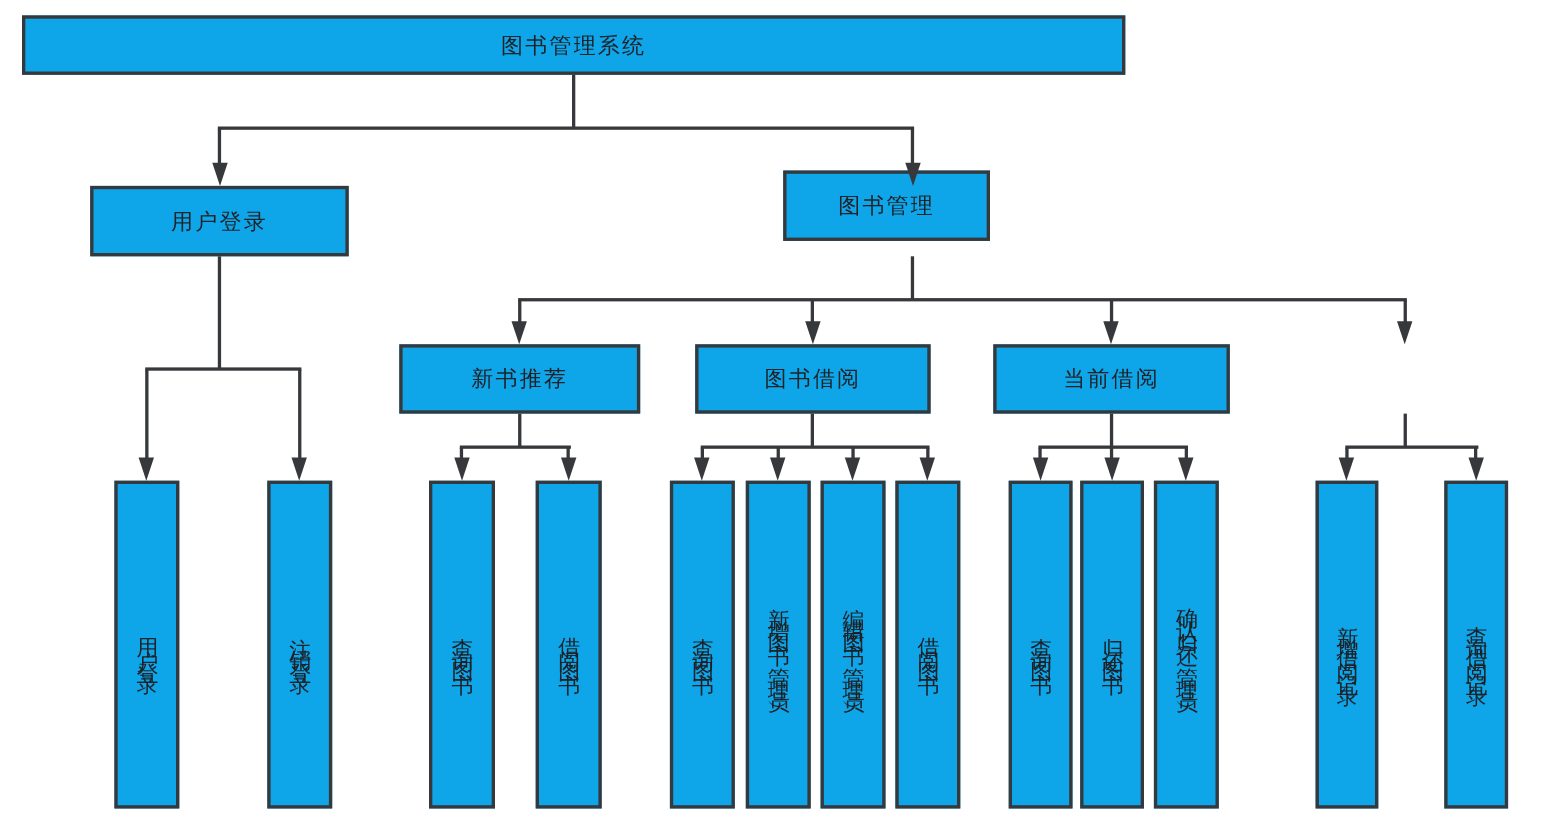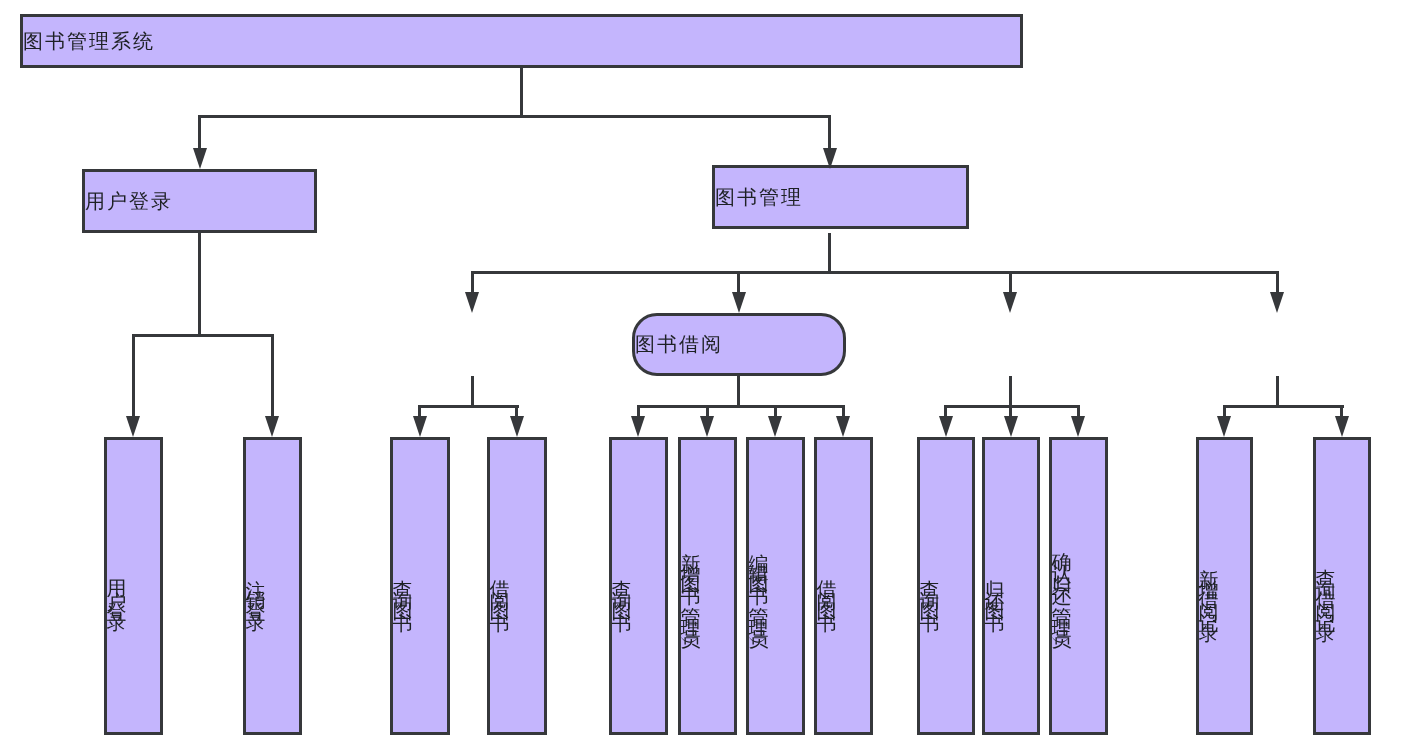--- a/index.html
+++ b/index.html
@@ -7,24 +7,24 @@
     --box-border:#36383b;
     --text:#1e2125;
     --background:#ffffff;
     --watermark-color:#c08f97;
   }
   html,body{margin:0;padding:0;background:var(--background);}
   body{font-family:"Liberation Sans","DejaVu Sans",sans-serif;color:var(--text);}
   .canvas{position:relative;width:1405px;height:747px;background:var(--background);overflow:hidden;}
   .box{
     position:absolute;
-    background:#c4b5fd;
+    background:#0ea5e9;
     border:3px solid var(--box-border);
     box-sizing:border-box;
-    display:flex;align-items:center;justify-content:flex-start;
+    display:flex;align-items:center;justify-content:center;
   }
   .box.h span{
     font-size:20px;letter-spacing:2px;white-space:nowrap;
   }
   .box.leaf span{
     writing-mode:vertical-rl;
     text-orientation:mixed;
     font-size:20px;
     letter-spacing:11px;
     line-height:1;
@@ -49,29 +49,35 @@
 <div class="canvas">
 
   <div class="box h" style="left:20px;top:14px;width:1003px;height:54px;">
     <span>图书管理系统</span>
   </div>
 
   <div class="box h" style="left:82px;top:169px;width:235px;height:64px;">
     <span>用户登录</span>
   </div>
 
-  <div class="box h" style="left:712px;top:165px;width:257px;height:64px;font-family:Liberation Mono, monospace;">
+  <div class="box h" style="left:712px;top:155px;width:188px;height:64px;font-family:Liberation Mono, monospace;">
     <span>图书管理</span>
   </div>
 
+  <div class="box h" style="left:363px;top:313px;width:219px;height:63px;">
+    <span>新书推荐</span>
+  </div>
 
-  <div class="box h" style="left:632px;top:313px;width:214px;height:63px;border-radius:25px;">
+  <div class="box h" style="left:632px;top:313px;width:214px;height:63px;">
     <span>图书借阅</span>
   </div>
 
+  <div class="box h" style="left:903px;top:313px;width:215px;height:63px;">
+    <span>当前借阅</span>
+  </div>
 
 
   <div class="box leaf" style="left:104px;top:437px;width:59px;height:298px;">
     <span>用户登录</span>
   </div>
   <div class="box leaf" style="left:243px;top:437px;width:59px;height:298px;">
     <span>注销登录</span>
   </div>
 
   <div class="box leaf" style="left:390px;top:437px;width:60px;height:298px;">

